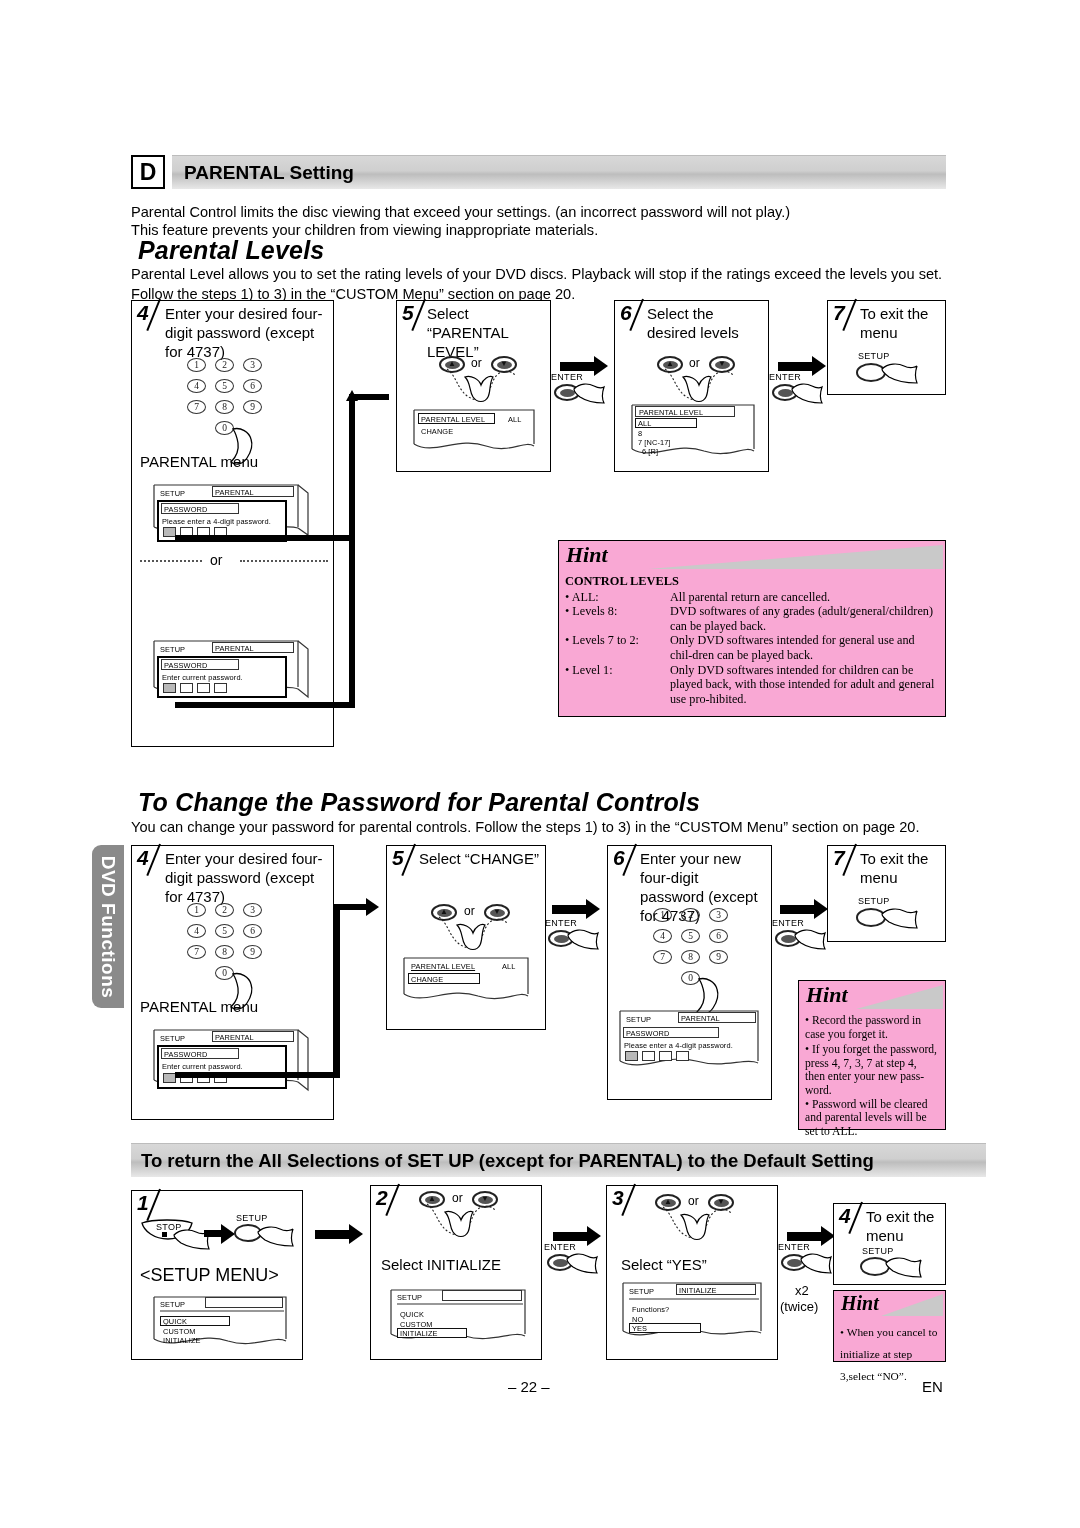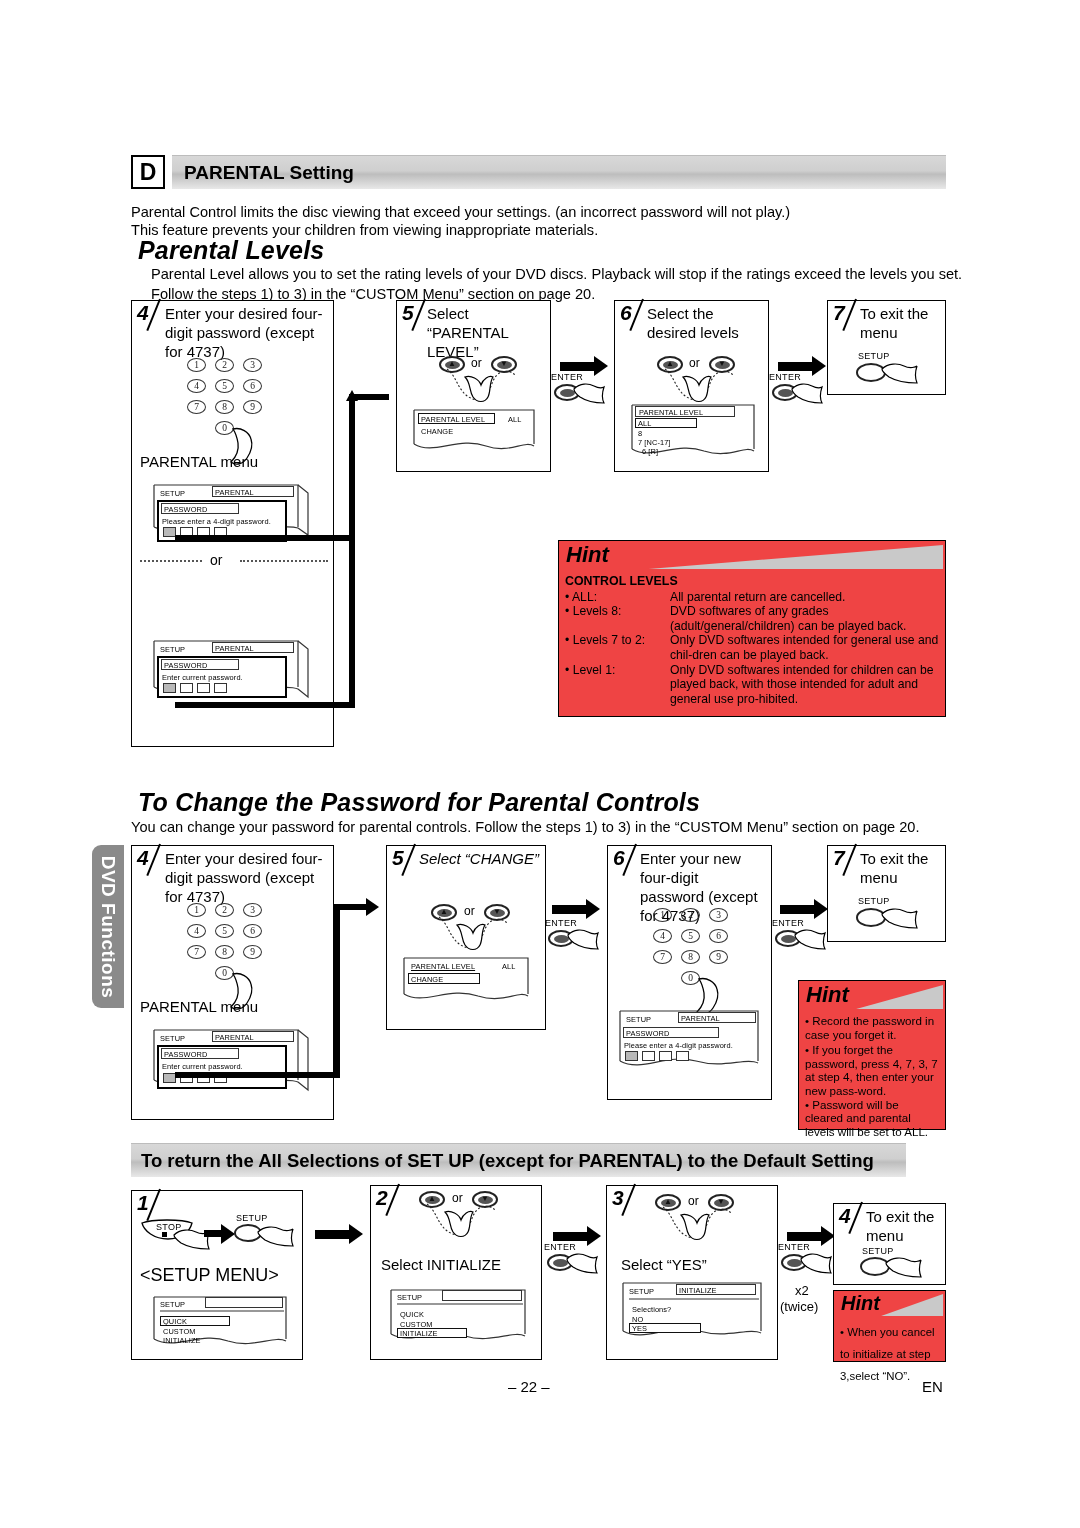--- a/index.html
+++ b/index.html
@@ -83,21 +83,21 @@
     content:"";position:absolute;right:-13px;top:-6px;
     border-left:14px solid #000;border-top:10.5px solid transparent;border-bottom:10.5px solid transparent;
   }
   .thickline{position:absolute;background:#000;}
   .uparrowhead{position:absolute;width:0;height:0;
     border-bottom:11px solid #000;border-left:6px solid transparent;border-right:6px solid transparent;}
   .rightarrowhead{position:absolute;width:0;height:0;
     border-left:13px solid #000;border-top:9px solid transparent;border-bottom:9px solid transparent;}
 
   
-  .hintbox{position:absolute;border:1.6px solid #000;background:#ef4444;box-sizing:border-box;}
+  .hintbox{position:absolute;border:1.6px solid #000;background:#f9a8d4;box-sizing:border-box;font-family:Liberation Serif, serif;}
   .hint-title{
     position:relative;height:30px;overflow:hidden;
   }
   .hint-title .word{
     position:absolute;left:7px;top:1px;font-style:italic;font-weight:bold;font-size:22px;z-index:2;
   }
   .hint-wedge{position:absolute;left:0;top:0;width:100%;height:30px;}
   .hint-body{padding:3px 6px 5px 6px;font-size:12.2px;line-height:14.6px;}
   .hint-row{display:flex;}
   .hint-key{flex:0 0 auto;}
@@ -128,21 +128,21 @@
   <div class="sec-head" style="left:131px;top:155px;width:815px;">
     <div class="sec-letter">D</div>
     <div class="sec-bar">PARENTAL Setting</div>
   </div>
 
   <div class="para" style="left:131px;top:203px;width:820px;">Parental Control limits the disc viewing that exceed your settings. (an incorrect password will not play.)</div>
   <div class="para" style="left:131px;top:221px;width:820px;">This feature prevents your children from viewing inappropriate materials.</div>
 
   <div class="italic-head" style="left:138px;top:236px;">Parental Levels</div>
 
-  <div class="para" style="left:131px;top:265px;width:818px;margin-left:20px;">Parental Level allows you to set the rating levels of your DVD discs. Playback will stop if the ratings exceed the levels you set. Follow the steps 1) to 3) in the “CUSTOM Menu” section on page 20.</div>
+  <div class="para" style="left:131px;top:265px;width:818px;">Parental Level allows you to set the rating levels of your DVD discs. Playback will stop if the ratings exceed the levels you set. Follow the steps 1) to 3) in the “CUSTOM Menu” section on page 20.</div>
 
   <div class="stepbox" style="left:131px;top:300px;width:203px;height:447px;">
     <div class="stepnum">4</div>
     <div class="slash"></div>
     <div class="steptext" style="left:33px;top:3px;width:160px;">Enter your desired four-digit password (except for 4737)</div>
 
     <div class="keypad" style="left:55px;top:57px;width:110px;height:78px;">
       <div class="key" style="left:0px;top:0px;">1</div>
       <div class="key" style="left:28px;top:0px;">2</div>
       <div class="key" style="left:56px;top:0px;">3</div>
@@ -380,21 +380,21 @@
   </div>
 
   <div class="thickline" style="left:175px;top:1072px;width:165px;height:6px;"></div>
   <div class="thickline" style="left:334px;top:904px;width:6px;height:174px;"></div>
   <div class="thickline" style="left:334px;top:904px;width:32px;height:6px;"></div>
   <div class="rightarrowhead" style="left:366px;top:898px;"></div>
 
   <div class="stepbox" style="left:386px;top:845px;width:160px;height:185px;">
     <div class="stepnum">5</div>
     <div class="slash"></div>
-    <div class="steptext" style="left:32px;top:3px;width:125px;font-style:italic;">Select “CHANGE”</div>
+    <div class="steptext" style="left:32px;top:3px;width:125px;">Select “CHANGE”</div>
 
     <div class="rbtn" style="left:44px;top:58px;">
       <div class="inner"></div>
       <div class="glyph">▲</div>
     </div>
     <div class="orword" style="left:77px;top:58px;">or</div>
     <div class="rbtn" style="left:97px;top:58px;">
       <div class="inner"></div>
       <div class="glyph">▼</div>
     </div>
@@ -490,21 +490,21 @@
       </svg>
       <div class="word">Hint</div>
     </div>
     <div class="hint-body" style="font-size:11.6px;line-height:13.6px;">
       <div style="margin-bottom:2px;">• Record the password in case you forget it.</div>
       <div style="margin-bottom:0;">• If you forget the password, press 4, 7, 3, 7 at step 4, then enter your new pass-word.</div>
       <div>• Password will be cleared and parental levels will be set to ALL.</div>
     </div>
   </div>
 
-  <div class="sec-head" style="left:131px;top:1143px;width:775px;">
+  <div class="sec-head" style="left:131px;top:1143px;width:855px;">
     <div class="sec-bar plain">To return the All Selections of SET UP (except for PARENTAL) to the Default Setting</div>
   </div>
 
   <div class="stepbox" style="left:131px;top:1190px;width:172px;height:170px;">
     <div class="stepnum">1</div>
     <div class="slash"></div>
 
     <div style="position:absolute;left:8px;top:28px;width:54px;height:22px;">
       <svg width="54" height="22" viewBox="0 0 54 22">
         <path d="M2 4 C12 0 42 0 52 4 C50 12 42 20 28 20 C14 20 4 12 2 4 Z" fill="#fff" stroke="#000" stroke-width="1.3"></path>
@@ -609,21 +609,21 @@
 
     <div class="osd" style="left:14px;top:95px;width:155px;height:70px;">
       <svg width="152" height="70" viewBox="0 0 152 70" style="position:absolute;left:0;top:0;">
         <path d="M2 2 H140 V50 M2 2 V50" fill="none" stroke="#333" stroke-width="1.2"></path>
         <path d="M2 50 C24 62 48 42 78 50 C106 58 128 46 140 52" fill="none" stroke="#333" stroke-width="1.2"></path>
         <path d="M8 18 H138" fill="none" stroke="#333" stroke-width="1.1"></path>
       </svg>
       <div class="osd-lbl" style="left:8px;top:6px;">SETUP</div>
       <div class="osd-field" style="left:55px;top:3px;width:80px;height:11px;"></div>
       <div class="osd-lbl" style="left:58px;top:5px;">INITIALIZE</div>
-      <div class="osd-lbl" style="left:11px;top:24px;">Selections?</div>
+      <div class="osd-lbl" style="left:11px;top:24px;">Functions?</div>
       <div class="osd-lbl" style="left:11px;top:34px;">NO</div>
       <div class="osd-hl" style="left:8px;top:42px;width:72px;height:10px;"></div>
       <div class="osd-lbl" style="left:11px;top:43px;">YES</div>
     </div>
   </div>
 
   <div class="arrow" style="left:787px;top:1232px;width:35px;"></div>
   <div class="rlabel" style="left:778px;top:1242px;">ENTER</div>
   <div class="rbtn" style="left:781px;top:1254px;">
     <div class="inner"></div>

